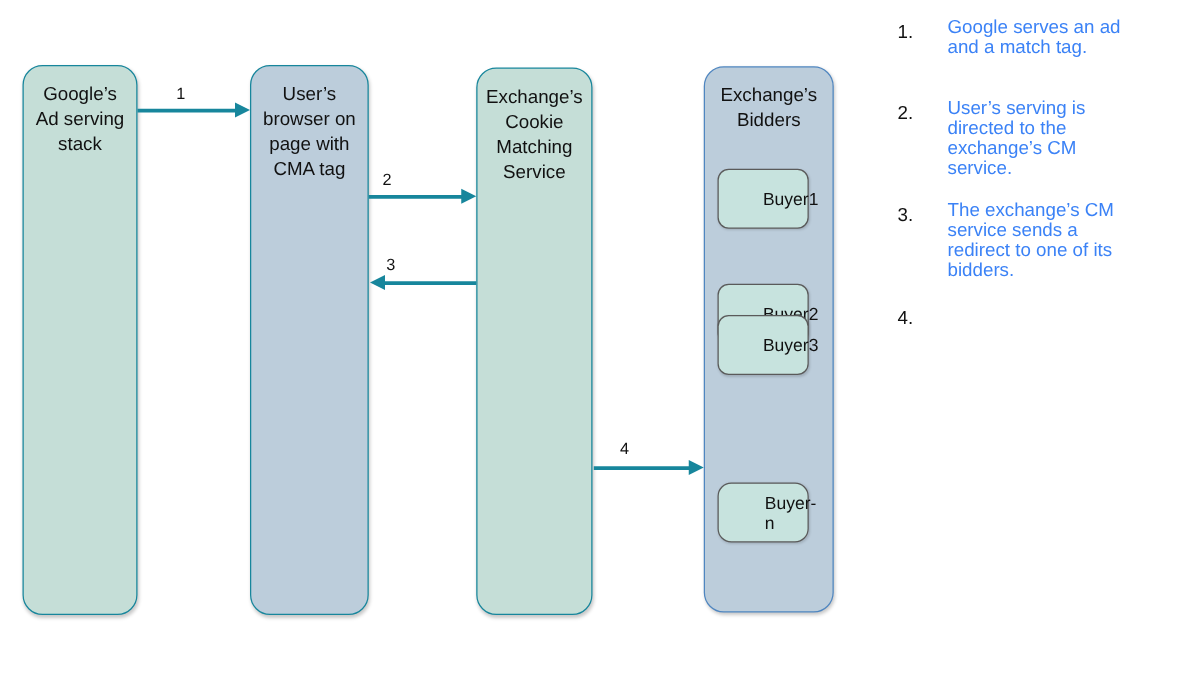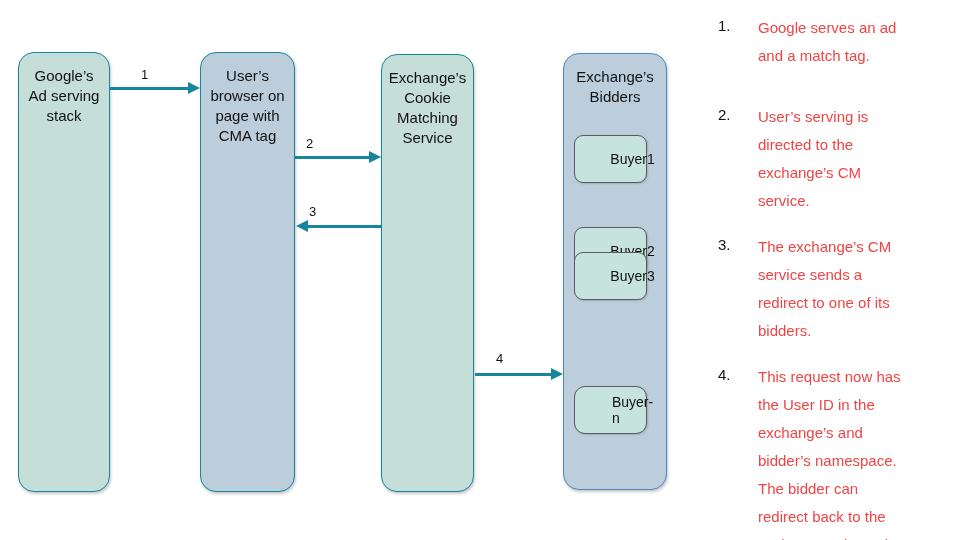--- a/index.html
+++ b/index.html
@@ -104,21 +104,21 @@
     display:flex;
     margin-bottom:18px;
   }
   .step:first-child { margin-bottom:33px; }
   .step-num {
     width:40px; flex:0 0 40px;
     font-size:15px; line-height:23px; color:#111;
   }
   .step-text {
     flex:1;
-    font-size:15px; line-height:28px; color:#ef4444;
+    font-size:15px; line-height:16px; color:#3b82f6;
     white-space:pre-line;
   }
 </style>
 </head>
 <body>
 
 <div class="canvas">
 
   <div class="lane bgray" id="lane-browser">
     <span class="lane-label">User’s
@@ -195,25 +195,16 @@
     </div>
     <div class="step">
       <div class="step-num">3.</div>
       <div class="step-text">The exchange’s CM
 service sends a
 redirect to one of its
 bidders.</div>
     </div>
     <div class="step">
       <div class="step-num">4.</div>
-      <div class="step-text">This request now has
-the User ID in the
-exchange’s and
-bidder’s namespace.
-The bidder can
-redirect back to the
-exchange to have the
-exchange host the
-match table.</div>
     </div>
   </div>
 
 </div>
 
 </body></html>

